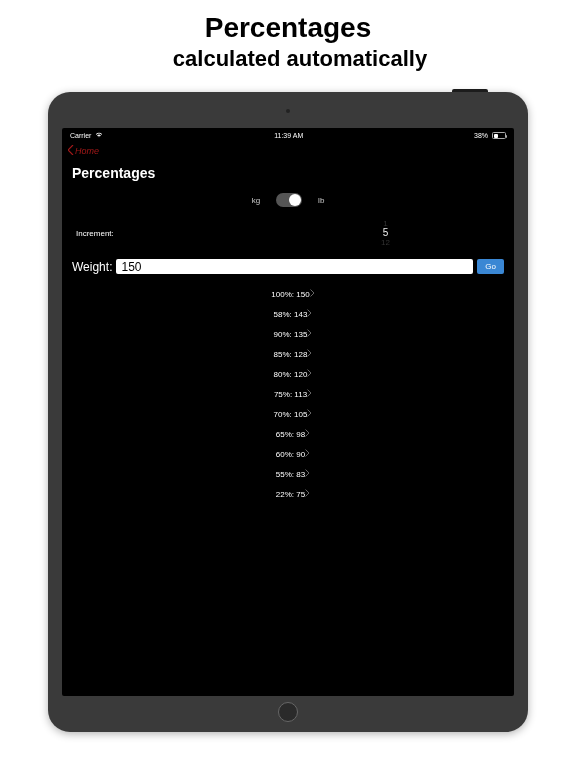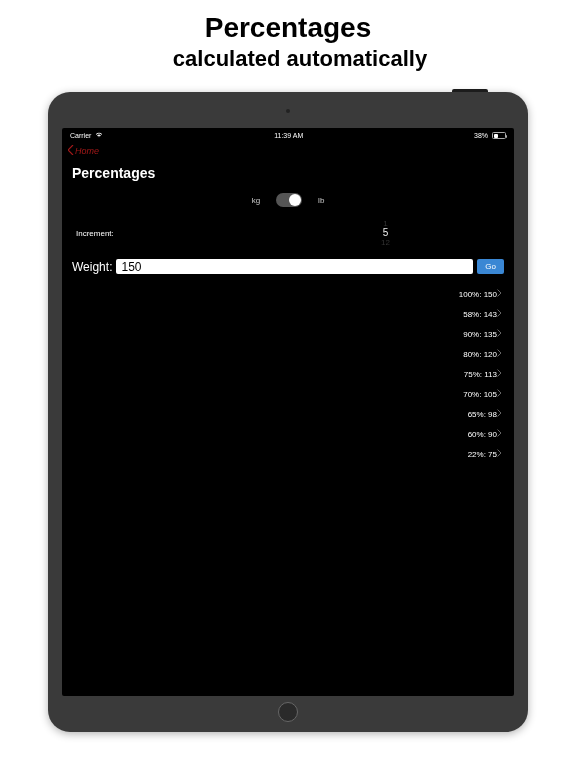--- a/index.html
+++ b/index.html
@@ -203,21 +203,21 @@
       border-radius: 2px;
       font-size: 8px;
       padding: 3px 8px;
       height: 15px;
     }
     .results {
       padding: 4px 0;
     }
     .result-row {
       display: flex;
-      justify-content: flex-end;
+      justify-content: center;
       align-items: center;
       padding: 5px 12px 5px 22px;
       font-size: 8px;
     }
     .result-chevron svg { width: 5px; height: 8px; }
     .result-chevron { color: #666; }
   </style>
 </head>
 <body>
 
@@ -299,20 +299,26 @@
               <path d="M0.5 0.5 L4 4 L0.5 7.5" stroke="#666" stroke-width="1" fill="none"></path>
             </svg></span>
         </div>
         <div class="result-row">
           <span>90%: 135</span>
           <span class="result-chevron"><svg viewBox="0 0 5 8">
               <path d="M0.5 0.5 L4 4 L0.5 7.5" stroke="#666" stroke-width="1" fill="none"></path>
             </svg></span>
         </div>
         <div class="result-row">
+          <span>85%: 128</span>
+          <span class="result-chevron"><svg viewBox="0 0 5 8">
+              <path d="M0.5 0.5 L4 4 L0.5 7.5" stroke="#666" stroke-width="1" fill="none"></path>
+            </svg></span>
+        </div>
+        <div class="result-row">
           <span>80%: 120</span>
           <span class="result-chevron"><svg viewBox="0 0 5 8">
               <path d="M0.5 0.5 L4 4 L0.5 7.5" stroke="#666" stroke-width="1" fill="none"></path>
             </svg></span>
         </div>
         <div class="result-row">
           <span>75%: 113</span>
           <span class="result-chevron"><svg viewBox="0 0 5 8">
               <path d="M0.5 0.5 L4 4 L0.5 7.5" stroke="#666" stroke-width="1" fill="none"></path>
             </svg></span>
@@ -324,20 +330,26 @@
             </svg></span>
         </div>
         <div class="result-row">
           <span>65%: 98</span>
           <span class="result-chevron"><svg viewBox="0 0 5 8">
               <path d="M0.5 0.5 L4 4 L0.5 7.5" stroke="#666" stroke-width="1" fill="none"></path>
             </svg></span>
         </div>
         <div class="result-row">
           <span>60%: 90</span>
+          <span class="result-chevron"><svg viewBox="0 0 5 8">
+              <path d="M0.5 0.5 L4 4 L0.5 7.5" stroke="#666" stroke-width="1" fill="none"></path>
+            </svg></span>
+        </div>
+        <div class="result-row">
+          <span>55%: 83</span>
           <span class="result-chevron"><svg viewBox="0 0 5 8">
               <path d="M0.5 0.5 L4 4 L0.5 7.5" stroke="#666" stroke-width="1" fill="none"></path>
             </svg></span>
         </div>
         <div class="result-row">
           <span>22%: 75</span>
           <span class="result-chevron"><svg viewBox="0 0 5 8">
               <path d="M0.5 0.5 L4 4 L0.5 7.5" stroke="#666" stroke-width="1" fill="none"></path>
             </svg></span>
         </div>

